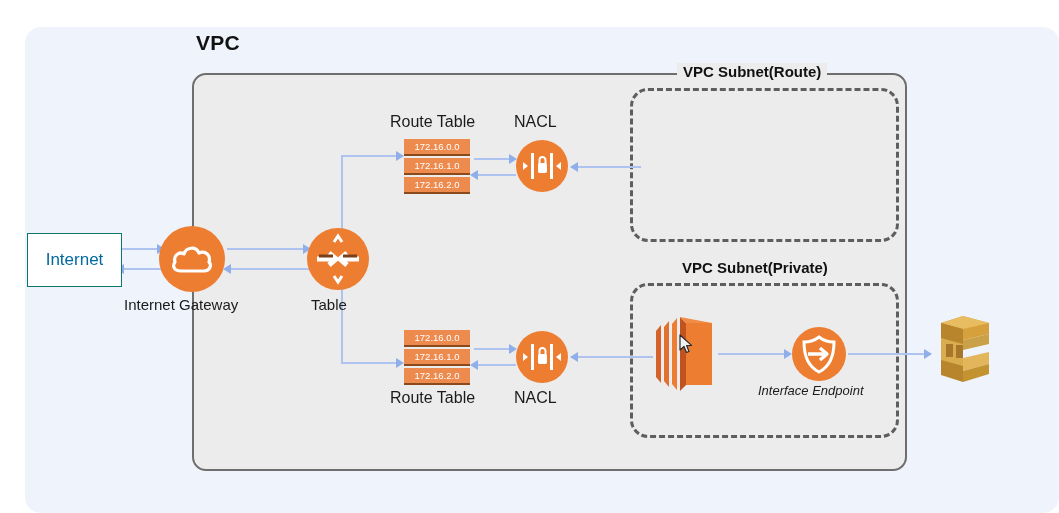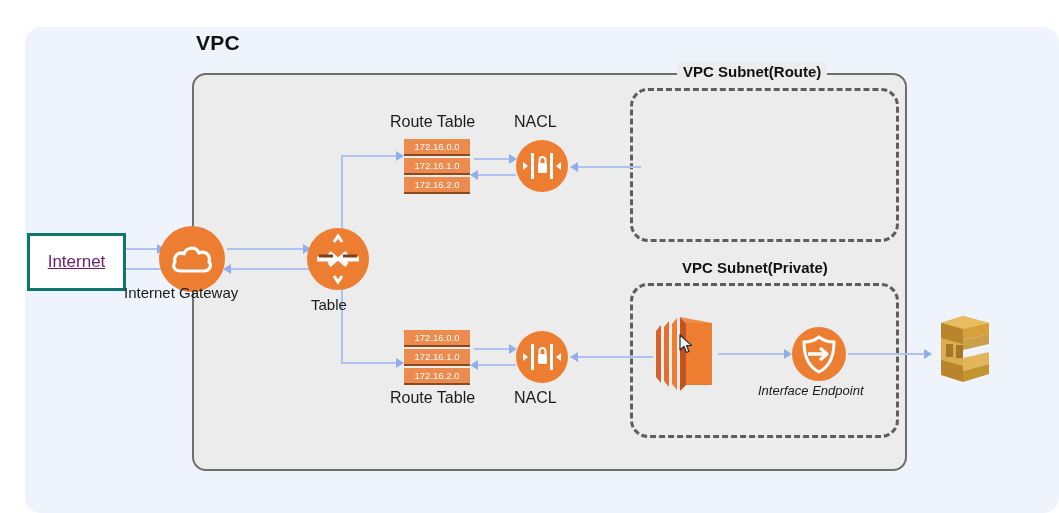--- a/index.html
+++ b/index.html
@@ -20,35 +20,35 @@
           background:transparent;}
   .subnet-public{left:630px;top:88px;width:263px;height:148px;}
   .subnet-private{left:630px;top:283px;width:263px;height:149px;}
   .subnet-title{position:absolute;font-size:15px;font-weight:bold;color:#111;
                 background:#ececec;padding:0 6px;white-space:nowrap;}
   .sn-pub-t{left:677px;top:63px;}
   .sn-prv-t{left:676px;top:259px;}
 
   
   .internet-box{position:absolute;left:27px;top:233px;width:93px;height:52px;
-                background:#ffffff;border:3px solid #0f766e;
+                background:#ffffff;border:1px solid #0f766e;
                 display:flex;align-items:center;justify-content:center;
-                font-size:17px;color:#701a75;text-decoration:underline;}
+                font-size:17px;color:#0369a1;}
 
   
   .circ{position:absolute;border-radius:50%;background:#ed7d31;
         display:flex;align-items:center;justify-content:center;}
   .igw{left:159px;top:226px;width:66px;height:66px;}
   .router{left:307px;top:228px;width:62px;height:62px;}
   .nacl1{left:516px;top:140px;width:52px;height:52px;}
   .nacl2{left:516px;top:331px;width:52px;height:52px;}
   .endpoint{left:792px;top:327px;width:54px;height:54px;}
 
   .lbl{position:absolute;font-size:15px;color:#1b1b1b;white-space:nowrap;}
-  .lbl-igw{left:124px;top:284px;}
+  .lbl-igw{left:124px;top:296px;}
   .lbl-router{left:311px;top:296px;}
   .lbl-nacl1{left:514px;top:113px;font-size:16px;}
   .lbl-nacl2{left:514px;top:389px;font-size:16px;}
   .lbl-rt1{left:390px;top:113px;font-size:16px;}
   .lbl-rt2{left:390px;top:389px;font-size:16px;}
   .lbl-endpoint{left:758px;top:383px;font-size:13px;font-style:italic;}
 
   
   .rtable{position:absolute;width:66px;}
   .rt1{left:404px;top:139px;}

